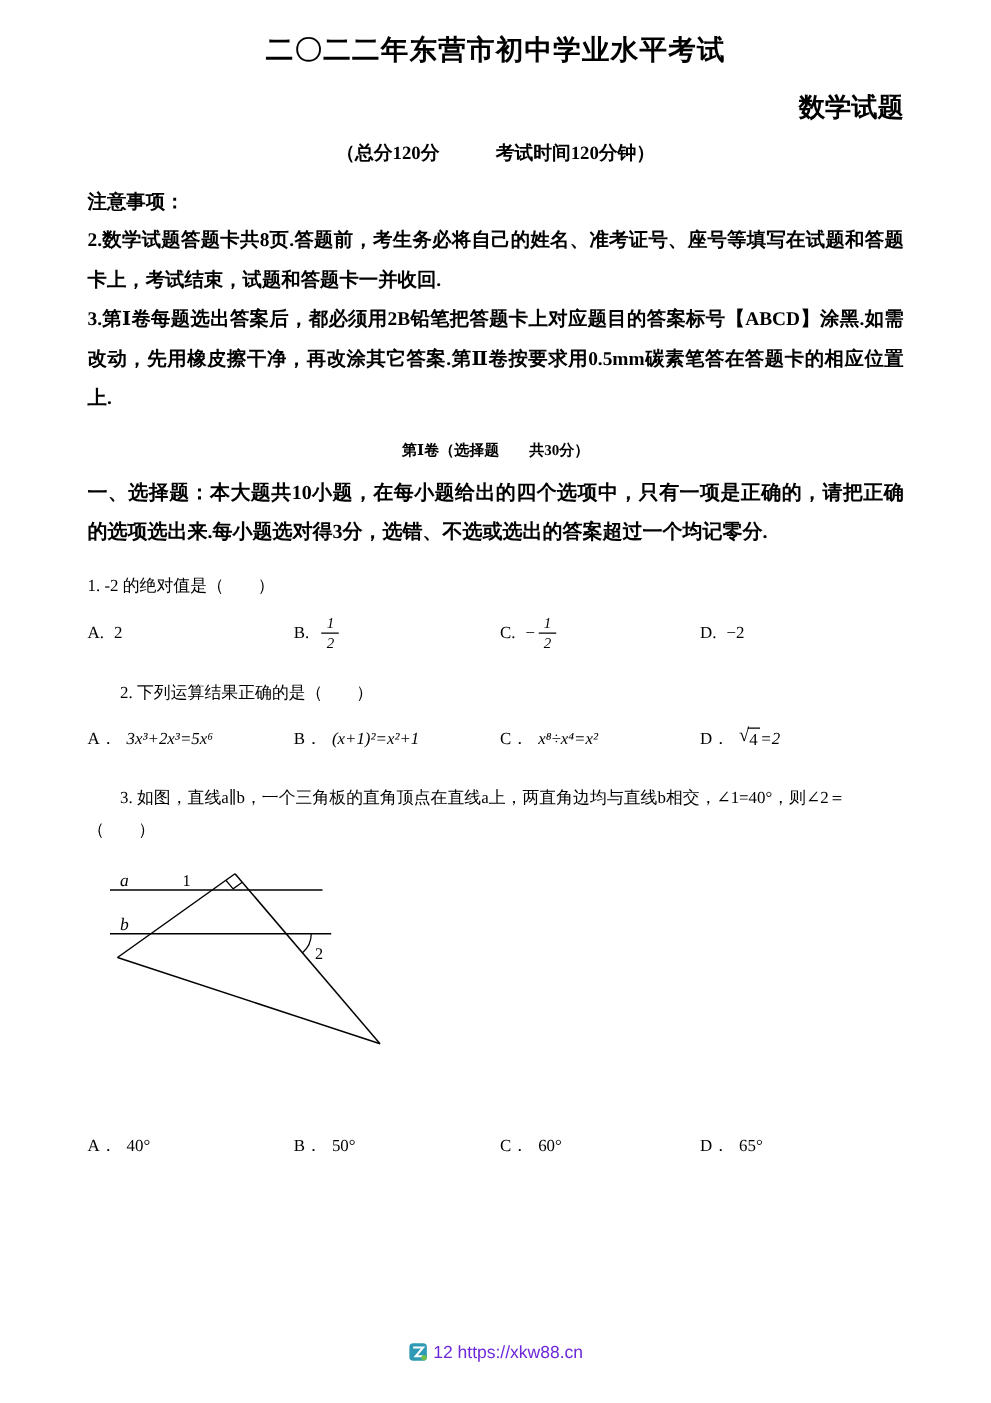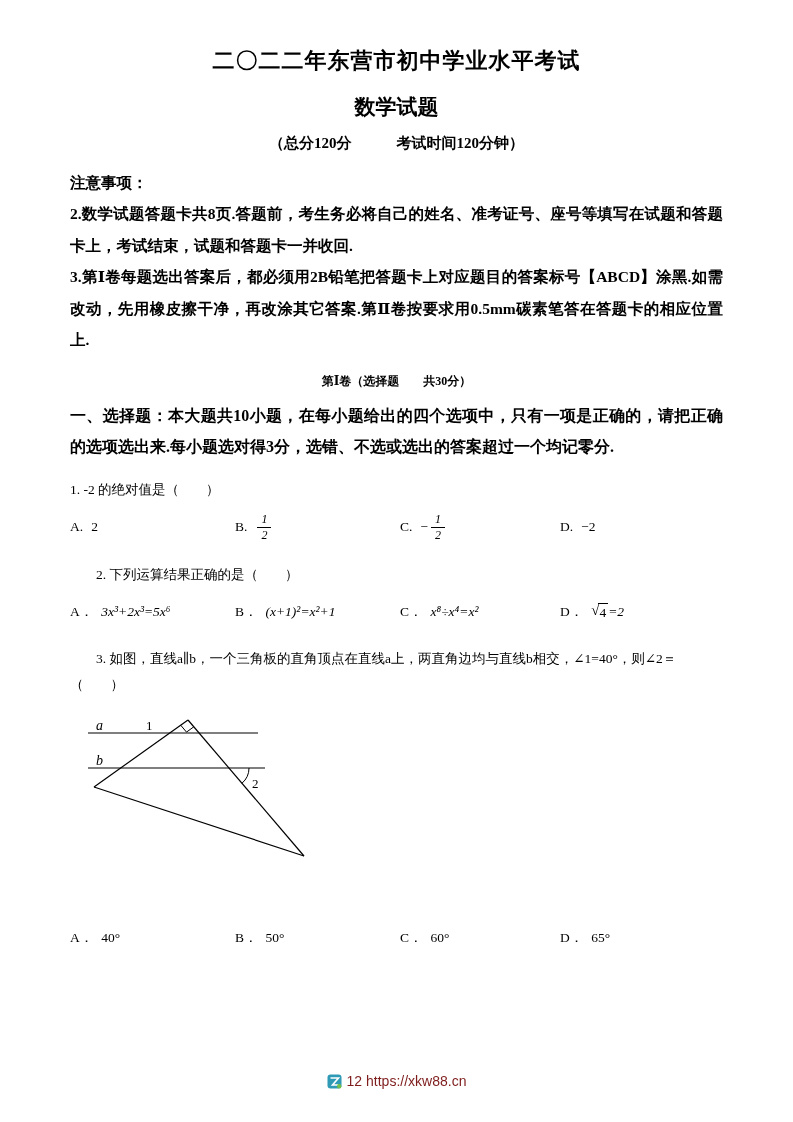--- a/index.html
+++ b/index.html
@@ -3,23 +3,23 @@
 <meta charset="utf-8">
 <style>
   * { margin:0; padding:0; box-sizing:border-box; }
   html,body { background:#ffffff; }
   .page {
     position:relative; width:793px; height:1122px; margin:0 auto;
     background:#ffffff; color:#000;
     font-family:"Liberation Serif","DejaVu Serif",serif;
     overflow:hidden;
   }
-  .content { padding:46px 70px 0 70px; }
+  .content { padding:25px 70px 0 70px; }
   .title   { text-align:center; font-size:22px; font-weight:700; letter-spacing:1px; }
-  .subtitle{ text-align:center; font-size:21px; font-weight:700; margin-top:17px; }
+  .subtitle{ text-align:right; font-size:21px; font-weight:700; margin-top:17px; }
   .info    { text-align:center; font-size:15px; font-weight:700; margin-top:13px; }
   .notice-h{ font-size:15.5px; font-weight:700; margin-top:15px; line-height:30px; }
   .notice-p{ font-size:15.5px; font-weight:700; line-height:31.5px; text-align:justify; }
   .sec-h   { text-align:center; font-size:12px; font-weight:700; margin-top:10px; line-height:30px; }
   .intro   { font-size:16px; font-weight:700; line-height:31px; text-align:justify; margin-top:4px; }
   .q       { font-size:13.5px; line-height:24px; margin-top:16px; font-weight:400; }
   .q2x     { margin-top:20px;margin-left:26px; }
   .opts    { display:grid; grid-template-columns:165px 165px 160px 1fr; align-items:center;
              font-size:13.5px; margin-top:10px; min-height:30px; }
   .opt     { display:flex; align-items:center; }
@@ -157,15 +157,15 @@
 
   </div>
 
   <div class="footer">
     <span class="logo">
       <svg width="15" height="15" viewBox="0 0 15 15" xmlns="http://www.w3.org/2000/svg">
         <rect x="0.5" y="0.5" width="14" height="14" rx="3" fill="#2e9ab5"></rect>
         <path d="M3.5 4 L11.5 4 L5.5 11 L11.5 11" stroke="#ffffff" stroke-width="1.6" fill="none"></path>
         <circle cx="12.2" cy="12.2" r="2.2" fill="#6fbf4a"></circle>
       </svg>
-    </span><a style="color:#7f1d1d; text-decoration:none;">12 https://xkw88.cn</a>
+    </span><a style="color:#6d28d9; text-decoration:none;">12 https://xkw88.cn</a>
   </div>
 </div>
 
 </body></html>

